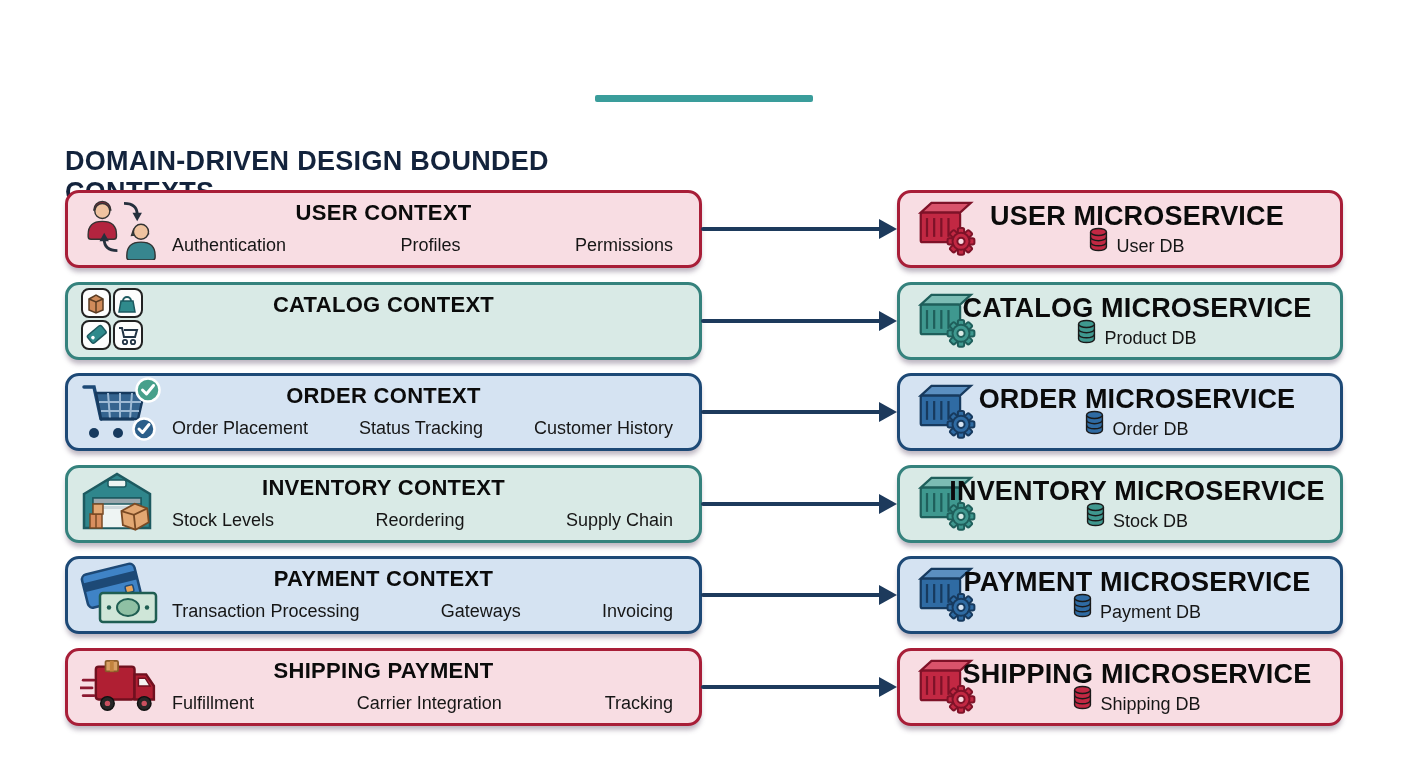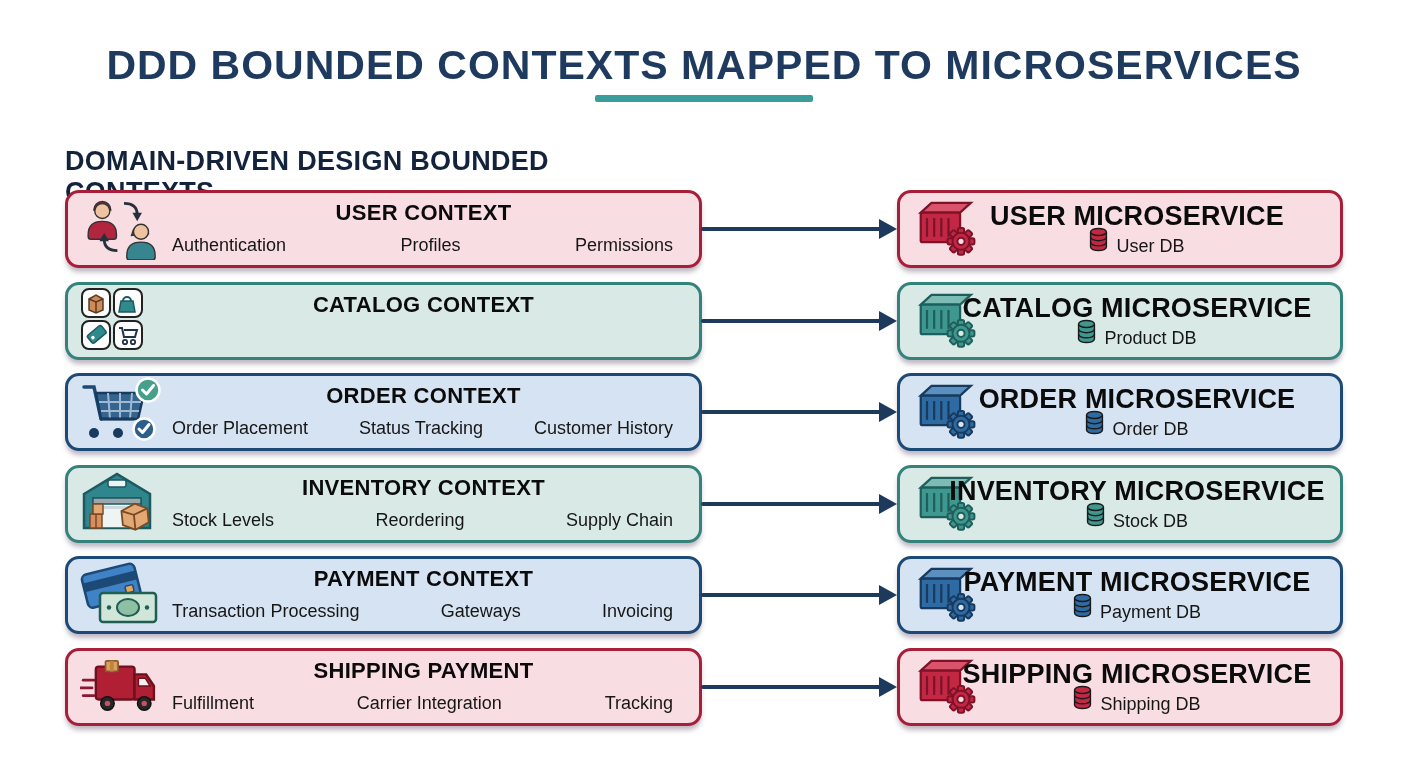--- a/index.html
+++ b/index.html
@@ -34,21 +34,21 @@
     position:absolute; height:78px; border-radius:14px;
     background:var(--bg); border:3.5px solid var(--border);
     box-shadow:0 5px 5px -1px rgba(110,95,120,0.45);
   }
   .ctx-box { left:65px; width:637px; }
   .svc-box { left:897px; width:446px; }
 
   .ctx-icon { position:absolute; left:12px; top:50%; transform:translateY(-50%); }
   .ctx-title {
     position:absolute; top:7px; left:0; width:100%; text-align:center;
-    font-size:22px; font-weight:700; color:#0b0b0b; letter-spacing:0.3px;margin-left:40px;
+    font-size:22px; font-weight:700; color:#0b0b0b; letter-spacing:0.3px;
   }
   .ctx-items {
     position:absolute; bottom:9px; left:104px; right:26px;
     display:flex; justify-content:space-between; align-items:center;
     font-size:18px; color:#161616;
   }
   .ctx-items span { white-space:nowrap; }
 
   .svc-icon { position:absolute; left:10px; top:50%; transform:translateY(-50%); }
   .svc-title {
@@ -70,21 +70,20 @@
     position:absolute; right:0; top:0; width:0; height:0;
     border-top:10px solid transparent; border-bottom:10px solid transparent;
     border-left:18px solid #1d3a5c;
   }
 </style>
 </head>
 <body>
 
 <div class="canvas">
 
-  <div class="main-title">DDD BOUNDED CONTEXTS MAPPED TO MICROSERVICES</div>
   <div class="title-underline"></div>
 
   <div class="col-header left">DOMAIN-DRIVEN DESIGN BOUNDED CONTEXTS</div>
 
   <div class="row r0 theme-pink">
     <div class="ctx-box">
       <span class="ctx-icon">
         <svg width="88" height="66" viewBox="0 0 90 70">
           <path d="M13,17 a9,9 0 0 1 18,0 z" fill="#a8243c" stroke="#333" stroke-width="1.5"></path>
           <circle cx="22" cy="18" r="8" fill="#efc3a0" stroke="#333" stroke-width="1.5"></circle>

